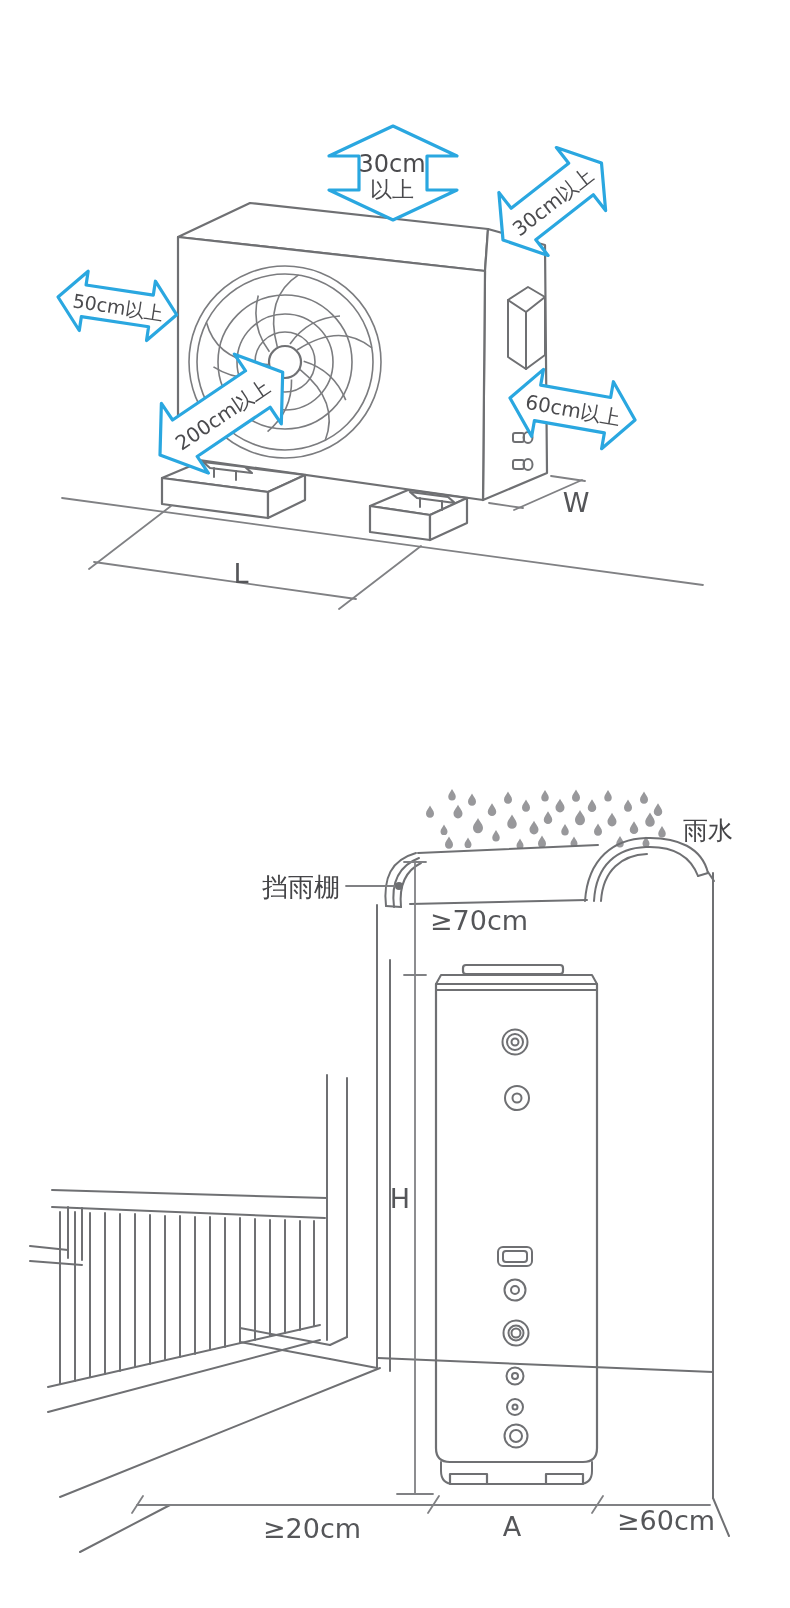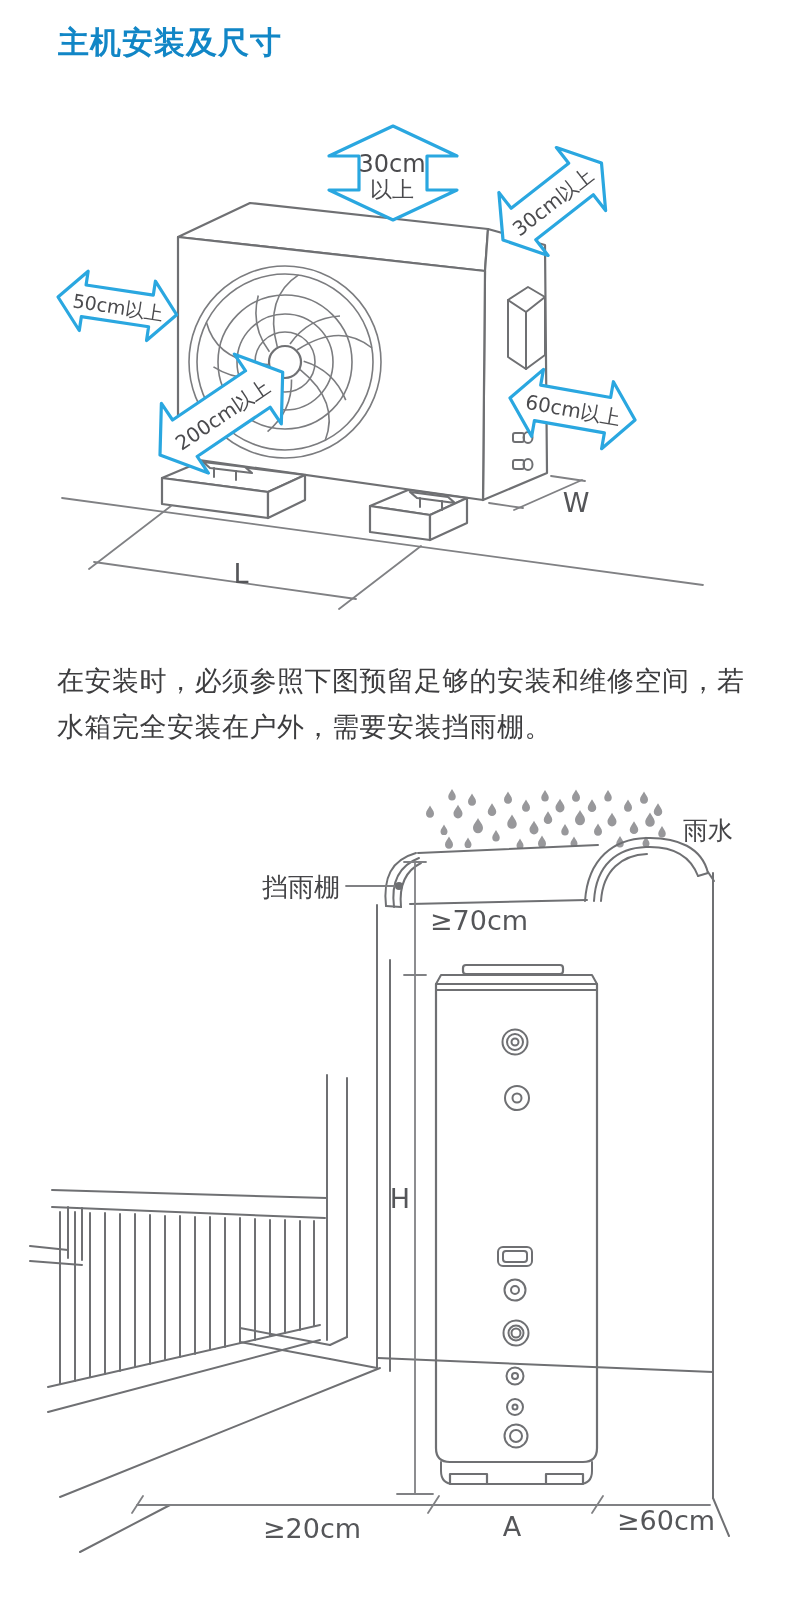--- a/index.html
+++ b/index.html
@@ -23,21 +23,20 @@
   .atxt{fill:#4b4b4e;}
   .dtxt{fill:#555659;}
   .ctxt{fill:#454548;}
   .drop{fill:#98989b;}
 </style>
 </head>
 <body>
 
 <div class="page">
 
-  <h2 id="title1" class="sec-title">主机安装及尺寸</h2>
 
   <svg id="d1" width="790" height="520" viewBox="0 90 790 520">
 
     <g>
       <polygon class="lnf" points="178,237 250,203 488,229 485,271"></polygon>
       <polygon class="lnf" points="485,271 488,229 545,245 547,473 483,500"></polygon>
       <polygon class="lnf" points="178,237 485,271 483,500 178,457"></polygon>
     </g>
 
     <g>
@@ -128,21 +127,20 @@
       <polygon class="arrow" transform="translate(160,455) rotate(-34)" points="0,0 30,-42 30,-22 118,-22 118,-42 148,0 118,42 118,22 30,22 30,42"></polygon>
       <text class="atxt" transform="translate(222,414) rotate(-34)" y="8" font-size="20" text-anchor="middle">200cm以上</text>
     </g>
     <g>
       <polygon class="arrow" transform="translate(510,398) rotate(10)" points="0,0 28,-34 28,-18 99,-18 99,-34 127,0 99,34 99,18 28,18 28,34"></polygon>
       <text class="atxt" transform="translate(573,410) rotate(10)" y="7" font-size="20" text-anchor="middle">60cm以上</text>
     </g>
   </svg>
 
 
-  <p class="note">在安装时，必须参照下图预留足够的安装和维修空间，若水箱完全安装在户外，需要安装挡雨棚。</p>
 
   <svg id="d2" width="790" height="848" viewBox="0 760 790 848">
     <defs>
       <path id="raindrop" d="M0,-8 C2,-4 5,-1.5 5,2 A5,5.2 0 1,1 -5,2 C-5,-1.5 -2,-4 0,-8 Z"></path>
     </defs>
 
     <g class="drop">
       <use href="#raindrop" transform="translate(430,812) scale(.8)"></use>
         <use href="#raindrop" transform="translate(444,830) scale(.7)"></use>
       <use href="#raindrop" transform="translate(452,795) scale(.75)"></use>

